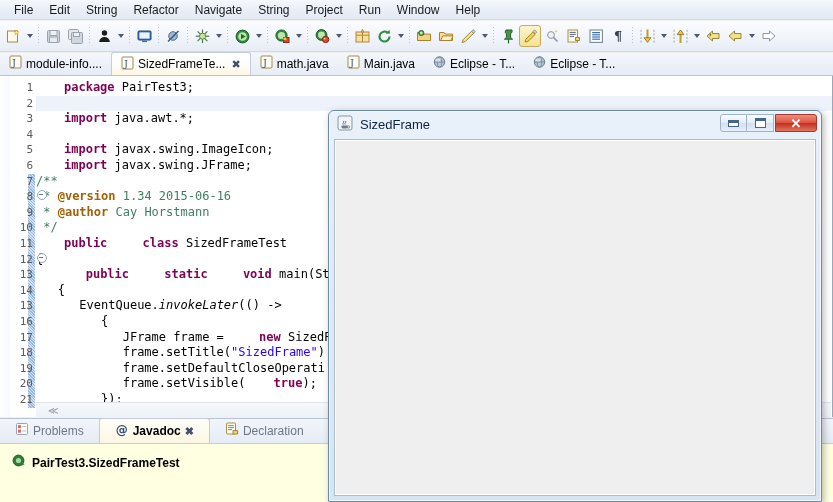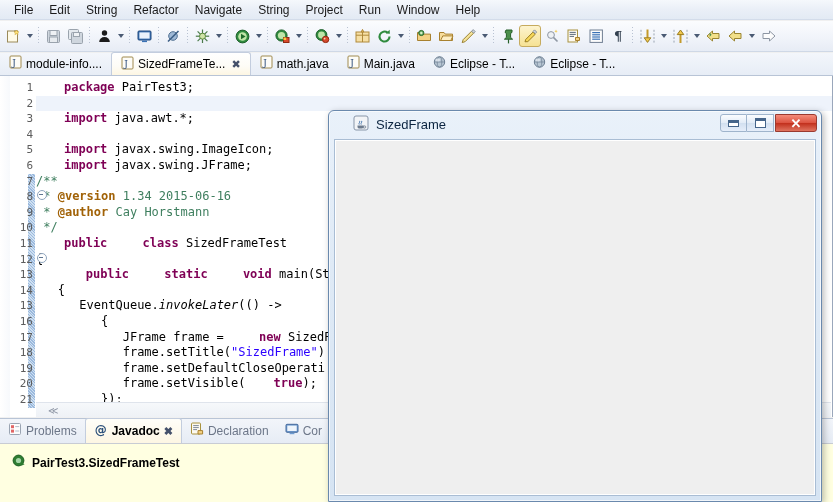--- a/index.html
+++ b/index.html
@@ -104,21 +104,21 @@
   .hscroll .lft{position:absolute;left:12px;top:2px;font-size:10px;color:#8b93a2;}
 
   
   .viewtabs{
     position:absolute;left:0;top:418px;width:833px;height:25px;
     background:linear-gradient(to bottom,#f2f5fa,#e6ecf5);
     border-top:1px solid #b8c4d6;
     display:flex;align-items:flex-end;box-sizing:border-box;
   }
   .vtab{
-    height:25px;display:flex;align-items:center;gap:4px;padding:0 8px;
+    height:25px;display:flex;align-items:center;gap:4px;padding:0 15px;
     box-sizing:border-box;font-size:12px;color:#6d7789;white-space:nowrap;
   }
   .vtab.sel{
     background:linear-gradient(to bottom,#fffef9,#fdf6e3);
     border-left:1px solid #c3cdde;border-right:1px solid #c3cdde;border-top:1px solid #c3cdde;
     border-radius:3px 3px 0 0;color:#000;font-weight:bold;
   }
   .vtab .x{font-size:11px;color:#44506a;}
 
   .javadoc{
@@ -132,21 +132,21 @@
   .frame{
     position:absolute;left:328px;top:110px;width:494px;height:392px;
     border:1px solid #6a89ad;border-radius:6px 6px 0 0;
     background:linear-gradient(to bottom,#e9f1fa 0%,#dfeaf6 40%,#d6e4f3 100%);
     box-sizing:border-box;
     box-shadow:0 0 0 1px rgba(255,255,255,0.65) inset, 2px 2px 7px rgba(0,0,0,0.28);
     overflow:hidden;
   }
   .frame-title{
     position:absolute;left:0;top:0;right:0;height:26px;
-    display:flex;align-items:center;padding-left:24px;box-sizing:border-box;
+    display:flex;align-items:center;padding-left:8px;box-sizing:border-box;
   }
   .frame-title .ttl{font-size:13px;color:#0b2440;margin-left:7px;}
   .wbtns{position:absolute;right:4px;top:3px;display:flex;align-items:center;}
   .wbtn{
     width:27px;height:18px;display:flex;align-items:center;justify-content:center;
     border:1px solid #9fb4cc;box-sizing:border-box;
     background:linear-gradient(to bottom,#fafcfe 0%,#e3ecf7 48%,#d2e0f0 52%,#e6eefa 100%);
   }
   .wbtn.min{border-radius:3px 0 0 3px;}
   .wbtn.max{border-left:none;}

